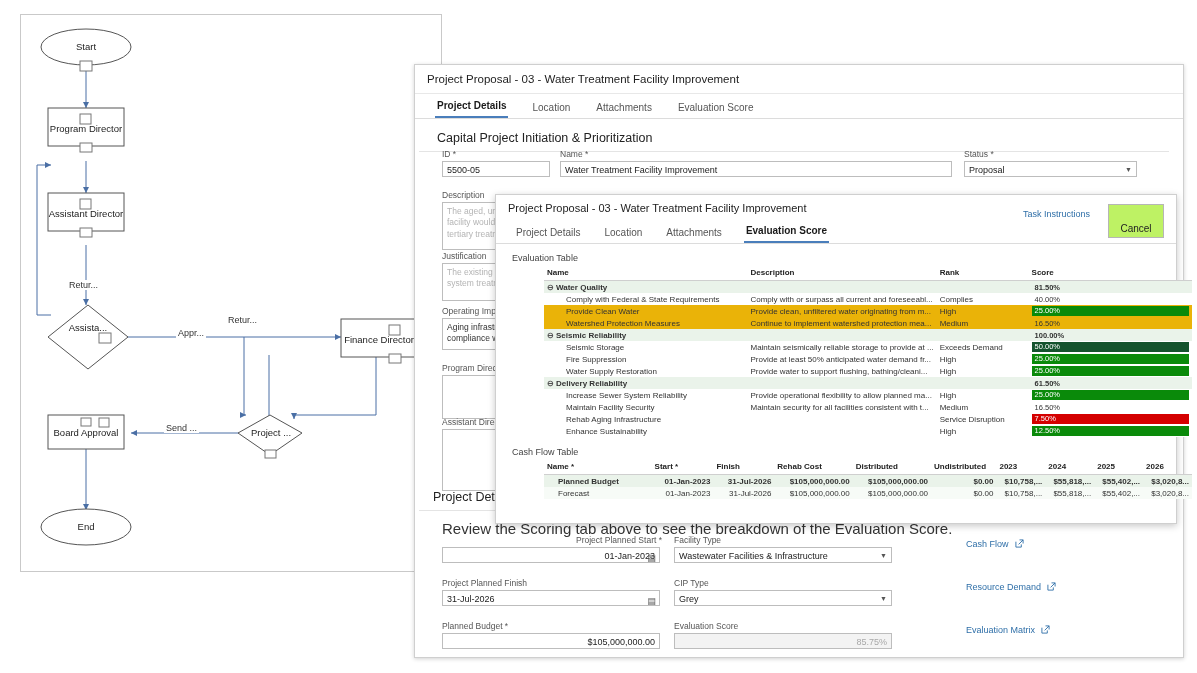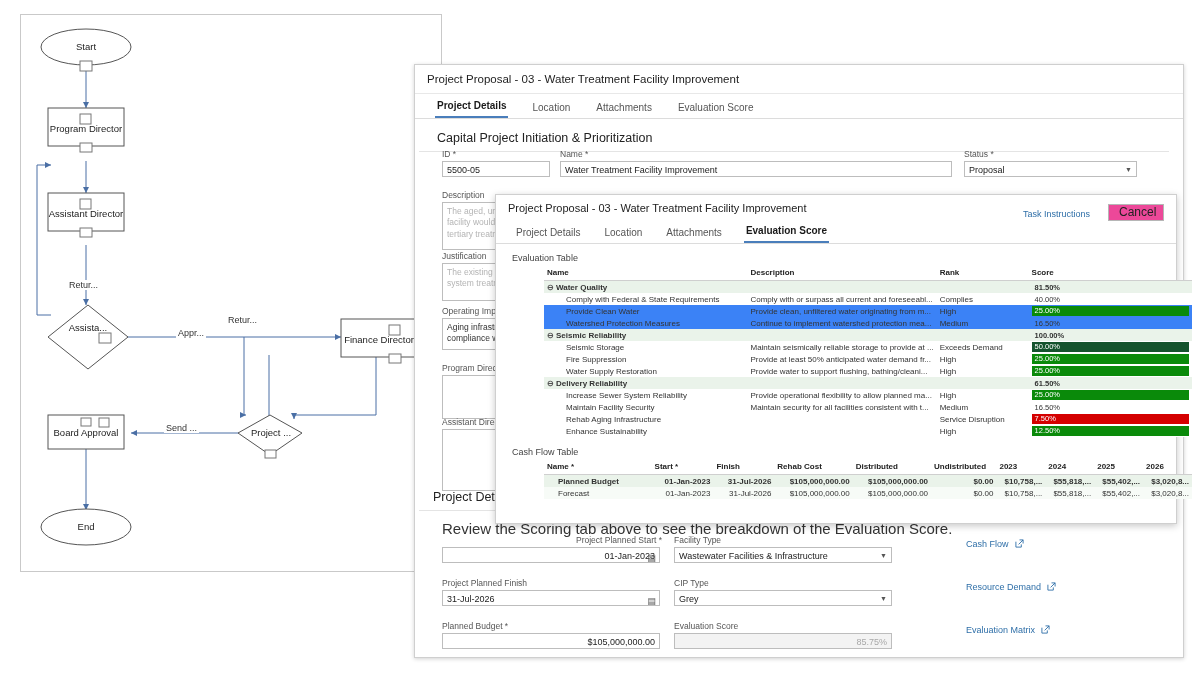--- a/index.html
+++ b/index.html
@@ -75,33 +75,33 @@
   #win-eval{
     left:495px;top:194px;width:680px;height:328px;
     background:#fff;border:1px solid #cfcfcf;
     box-shadow:0 2px 7px rgba(0,0,0,.22);
   }
   #win-eval .titlebar{
     height:26px;line-height:26px;padding-left:12px;
     font-size:11px;color:#222;
   }
   .btn{
-    border:1px solid #b6b6b6;background:#ec4899;font-size:12px;color:#222;
-    height:17px;line-height:15px;padding:0 10px;box-sizing:border-box;
+    border:1px solid #b6b6b6;background:#bef264;font-size:10px;color:#222;
+    height:17px;line-height:15px;padding:16px 10px;box-sizing:border-box;
     cursor:pointer;
   }
   .tbl{border-collapse:collapse;width:100%;font-size:8px;margin-left:32px;}
   .tbl th{
     font-weight:bold;text-align:left;color:#222;font-size:8px;
     border-bottom:1px solid #cfcfcf;padding:1px 3px;height:13px;
   }
   .tbl td{padding:0 3px;height:12px;color:#333;white-space:nowrap;overflow:hidden;}
   .grp td{background:#eaf3ea;font-weight:bold;}
   .subrow td{background:#fff;}
-  .subrow.alt td{background:#3b82f6;}
+  .subrow.alt td{background:#eab308;}
   .bar{
     display:block;height:10px;line-height:10px;color:#fff;font-size:7.5px;
     padding-left:3px;box-sizing:border-box;
   }
   .plain-score{font-size:7.5px;color:#333;padding-left:3px;display:block;}
   .expander{display:inline-block;width:9px;color:#555;font-size:8px;}
   .tblcap{font-size:9px;color:#444;margin:0 0 2px 0;}
   .cf th{border-bottom:1px solid #cfcfcf;}
   .cf .rowA td{background:#eaf3ea;font-weight:bold;}
   .cf .rowB td{background:#f7fbf7;}

